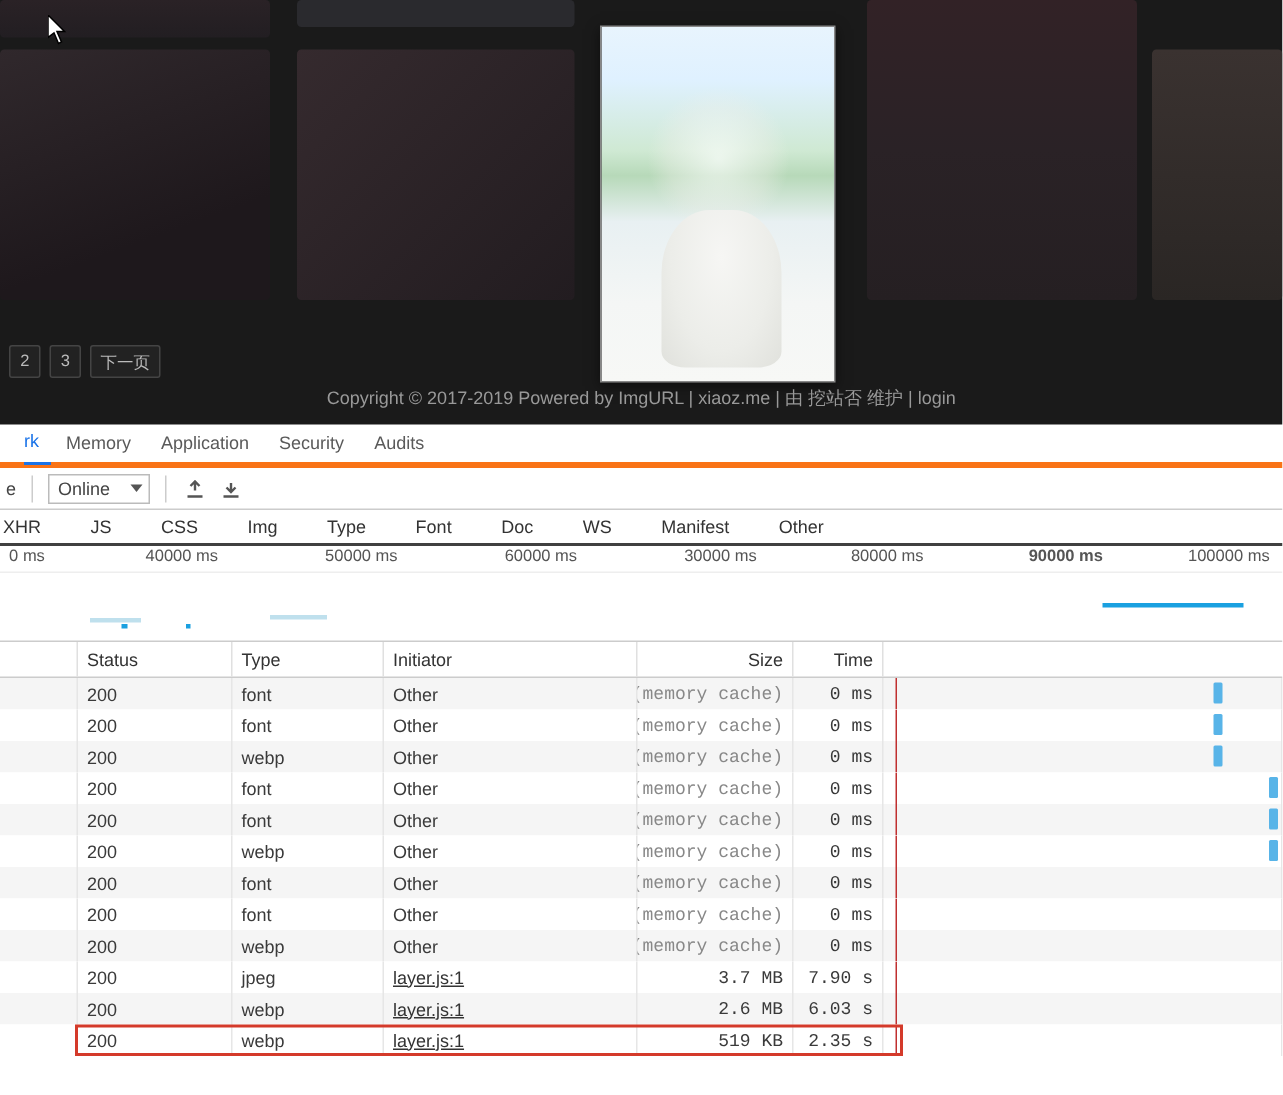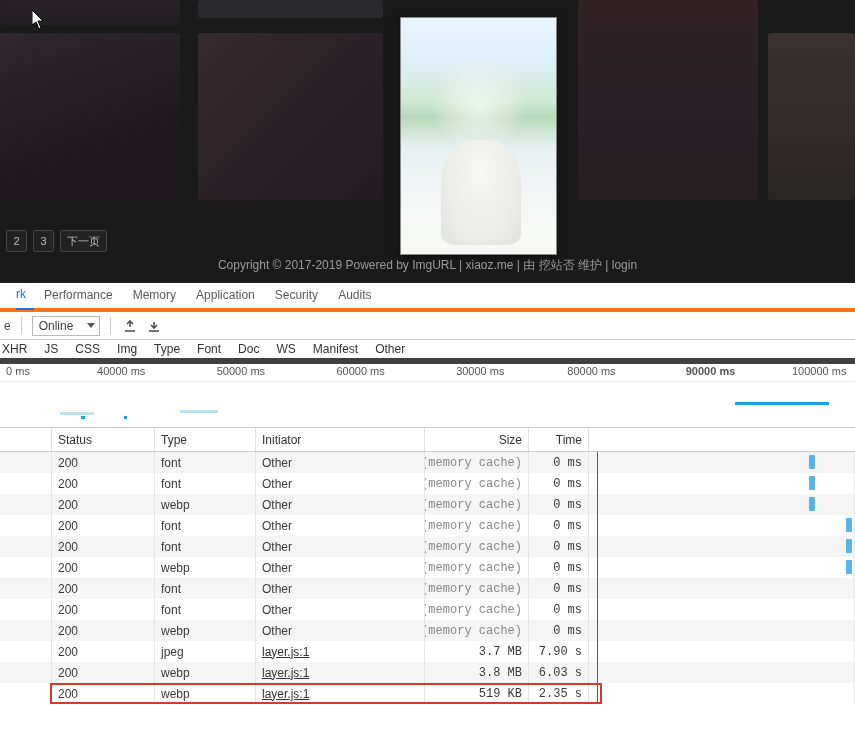--- a/index.html
+++ b/index.html
@@ -42,21 +42,21 @@
   .tab.active { color: #1a73e8; border-bottom: 2px solid #1a73e8; height: 29px; line-height: 27px; }
   
   .toolbar { height: 28px; border-bottom: 1px solid #ccc; display: flex; align-items: center; padding: 0 4px; gap: 6px; color: #444; }
   .toolbar .cutlabel { font-size: 12px; color: #444; }
   .select-box { display: flex; align-items: center; border: 1px solid #bbb; height: 20px; padding: 0 4px 0 6px; font-size: 12px; gap: 14px; }
   .tri { width: 0; height: 0; border-left: 4px solid transparent; border-right: 4px solid transparent; border-top: 5px solid #555; }
   .divider { width: 1px; height: 18px; background: #ccc; margin: 0 4px; }
   .ico-btn { width: 18px; height: 18px; display: inline-flex; align-items: center; justify-content: center; color: #555; cursor: pointer; }
   .ico-btn svg { width: 14px; height: 14px; }
   
-  .filter-row { height: 24px; border-bottom: 6px solid #404040; display: flex; align-items: center; padding: 0 2px; gap: 3px; }
+  .filter-row { height: 24px; border-bottom: 2px solid #404040; display: flex; align-items: center; padding: 0 2px; gap: 19px; }
   .filter-row .fbtn { padding: 1px 7px; font-size: 12px; color: #333; border-radius: 2px; cursor: pointer; }
   
   .timeline { height: 64px; border-bottom: 1px solid #ccc; position: relative; background: #fff; }
   .timeline-labels { position: relative; height: 18px; border-bottom: 1px solid #eee; }
   .timeline-labels span { position: absolute; top: 1px; font-size: 11px; color: #555; transform: translateX(-100%); white-space: nowrap; }
   .timeline-area { position: relative; height: 46px; }
   .tl-seg { position: absolute; height: 3px; }
   .tl-seg.faint { background: #bfe0ed; }
   .tl-seg.solid { background: #1aa0e0; }
   
@@ -105,21 +105,20 @@
   <div class="page-btns">
     <span class="pbtn">2</span>
     <span class="pbtn">3</span>
     <span class="pbtn">下一页</span>
   </div>
   <div class="footer-text">Copyright © 2017-2019 Powered by ImgURL | xiaoz.me | 由 挖站否 维护 | login</div>
 </div>
 
 <div class="tabs-row">
   <span class="tab cut active">rk</span>
-  <span class="tab">Performance</span>
   <span class="tab">Memory</span>
   <span class="tab">Application</span>
   <span class="tab">Security</span>
   <span class="tab">Audits</span>
 </div>
 
 <div class="toolbar">
   <span class="cutlabel">e</span>
   <div class="divider"></div>
   <div class="select-box">
@@ -323,21 +322,21 @@
           <span class="wf-redline" style="left:3%"></span>
         </div>
       </div>
       <div class="trow">
         <div class="td name-col"></div>
         <div class="td status-col">200</div>
         <div class="td type-col">webp</div>
         <div class="td init-col">
           <span class="link">layer.js:1</span>
         </div>
-        <div class="td size-col ">3.8 MB</div>
+        <div class="td size-col ">2.6 MB</div>
         <div class="td time-col">6.03 s</div>
         <div class="td wf-col wf-cell">
           <span class="wf-redline" style="left:3%"></span>
         </div>
       </div>
       <div class="trow">
         <div class="td name-col"></div>
         <div class="td status-col">200</div>
         <div class="td type-col">webp</div>
         <div class="td init-col">

